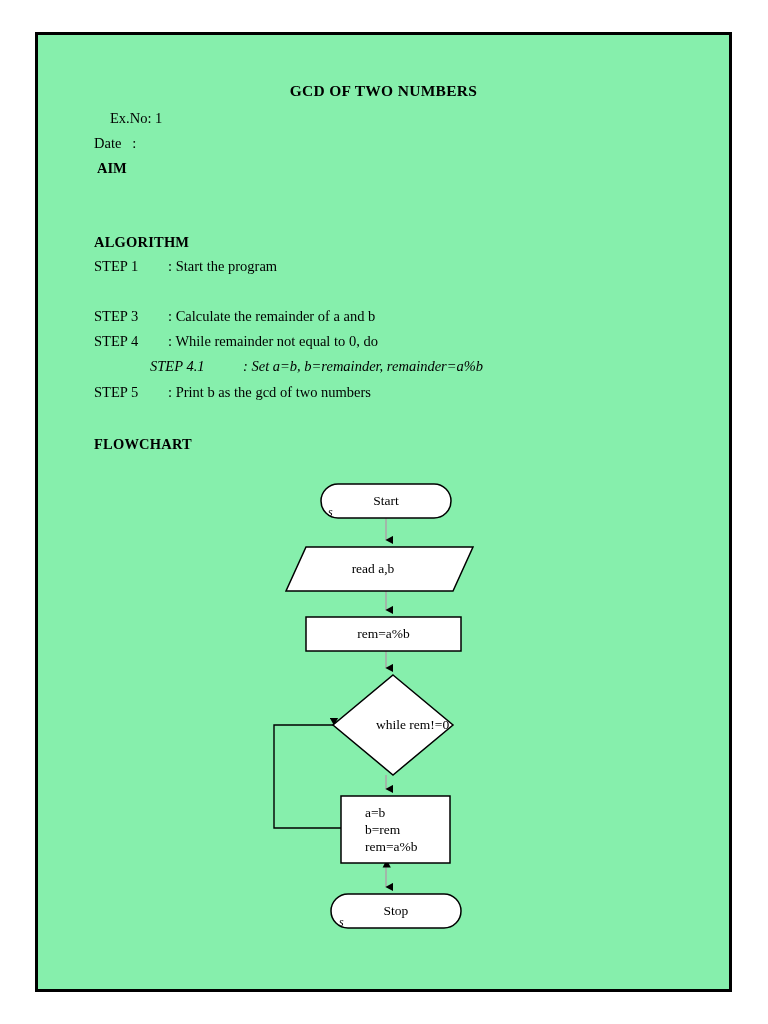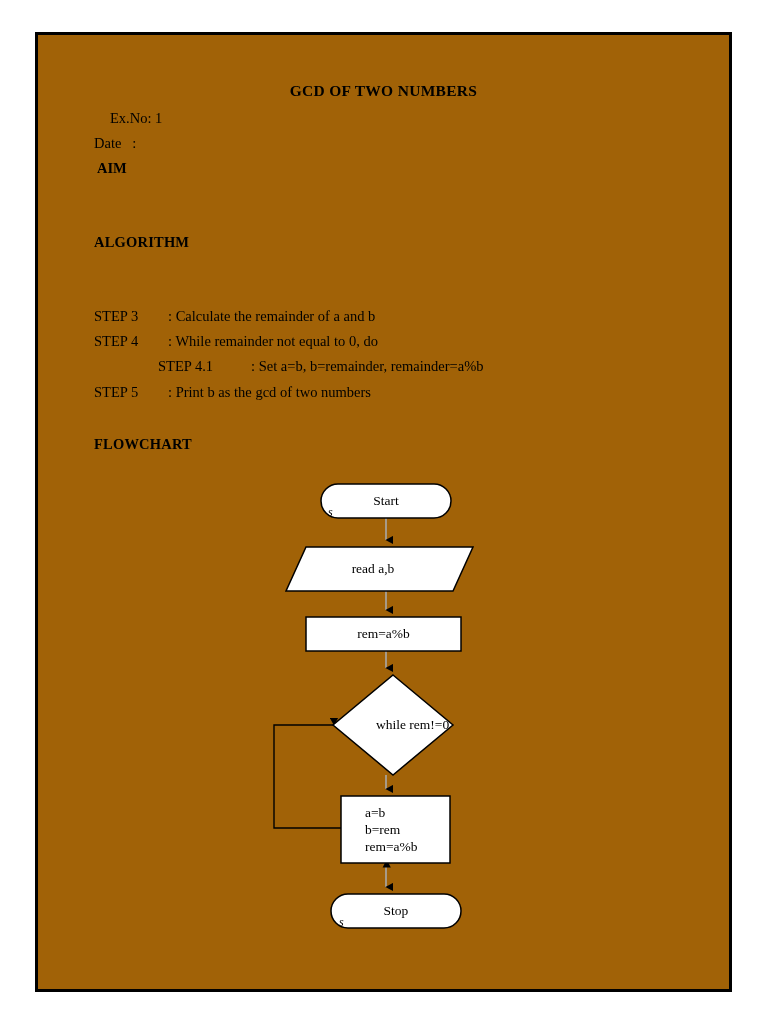--- a/index.html
+++ b/index.html
@@ -18,21 +18,21 @@
 
   
   #page-sheet {
     position: absolute;
     left: 35px;
     top: 32px;
     width: 697px;
     height: 960px;
     border: 3px solid #000000;
     box-sizing: border-box;
-    background: #a16207;
+    background: #86efac;
   }
 
   
   #doc-body {
     position: absolute;
     left: 0;
     top: 0;
     width: 100%;
     height: 100%;
   }
@@ -73,21 +73,22 @@
     left: 56px;
     width: 600px;
     font-size: 14.5px;
     white-space: nowrap;
   }
   .algo-row .step-label {
     display: inline-block;
     width: 74px;
   }
   .algo-row.indented {
-    left: 120px;
+    left: 112px;
+    font-style: italic;
   }
   .algo-row.indented .step-label {
     width: 93px;
   }
   .algo-row .step-text { display: inline-block; }
 
   .algo-0 { top: 223px; }
   .algo-1 { top: 248px; }
   .algo-2 { top: 273px; }
   .algo-3 { top: 298px; }
@@ -137,20 +138,23 @@
     <div class="doc-title">GCD OF TWO NUMBERS</div>
 
     <div class="meta-line meta-exno">Ex.No: 1</div>
 
     <div class="meta-line meta-date">Date   :</div>
 
     <div class="meta-line meta-aim">AIM</div>
 
     <div class="section-heading heading-algorithm">ALGORITHM</div>
 
+    <div class="algo-row algo-0">
+      <span class="step-label">STEP 1</span><span class="step-text">: Start the program</span>
+    </div>
     <div class="algo-row algo-2">
       <span class="step-label">STEP 3</span><span class="step-text">: Calculate the remainder of a and b</span>
     </div>
     <div class="algo-row algo-3">
       <span class="step-label">STEP 4</span><span class="step-text">: While remainder not equal to 0, do</span>
     </div>
     <div class="algo-row algo-4 indented">
       <span class="step-label">STEP 4.1</span><span class="step-text">: Set a=b, b=remainder, remainder=a%b</span>
     </div>
     <div class="algo-row algo-5">

